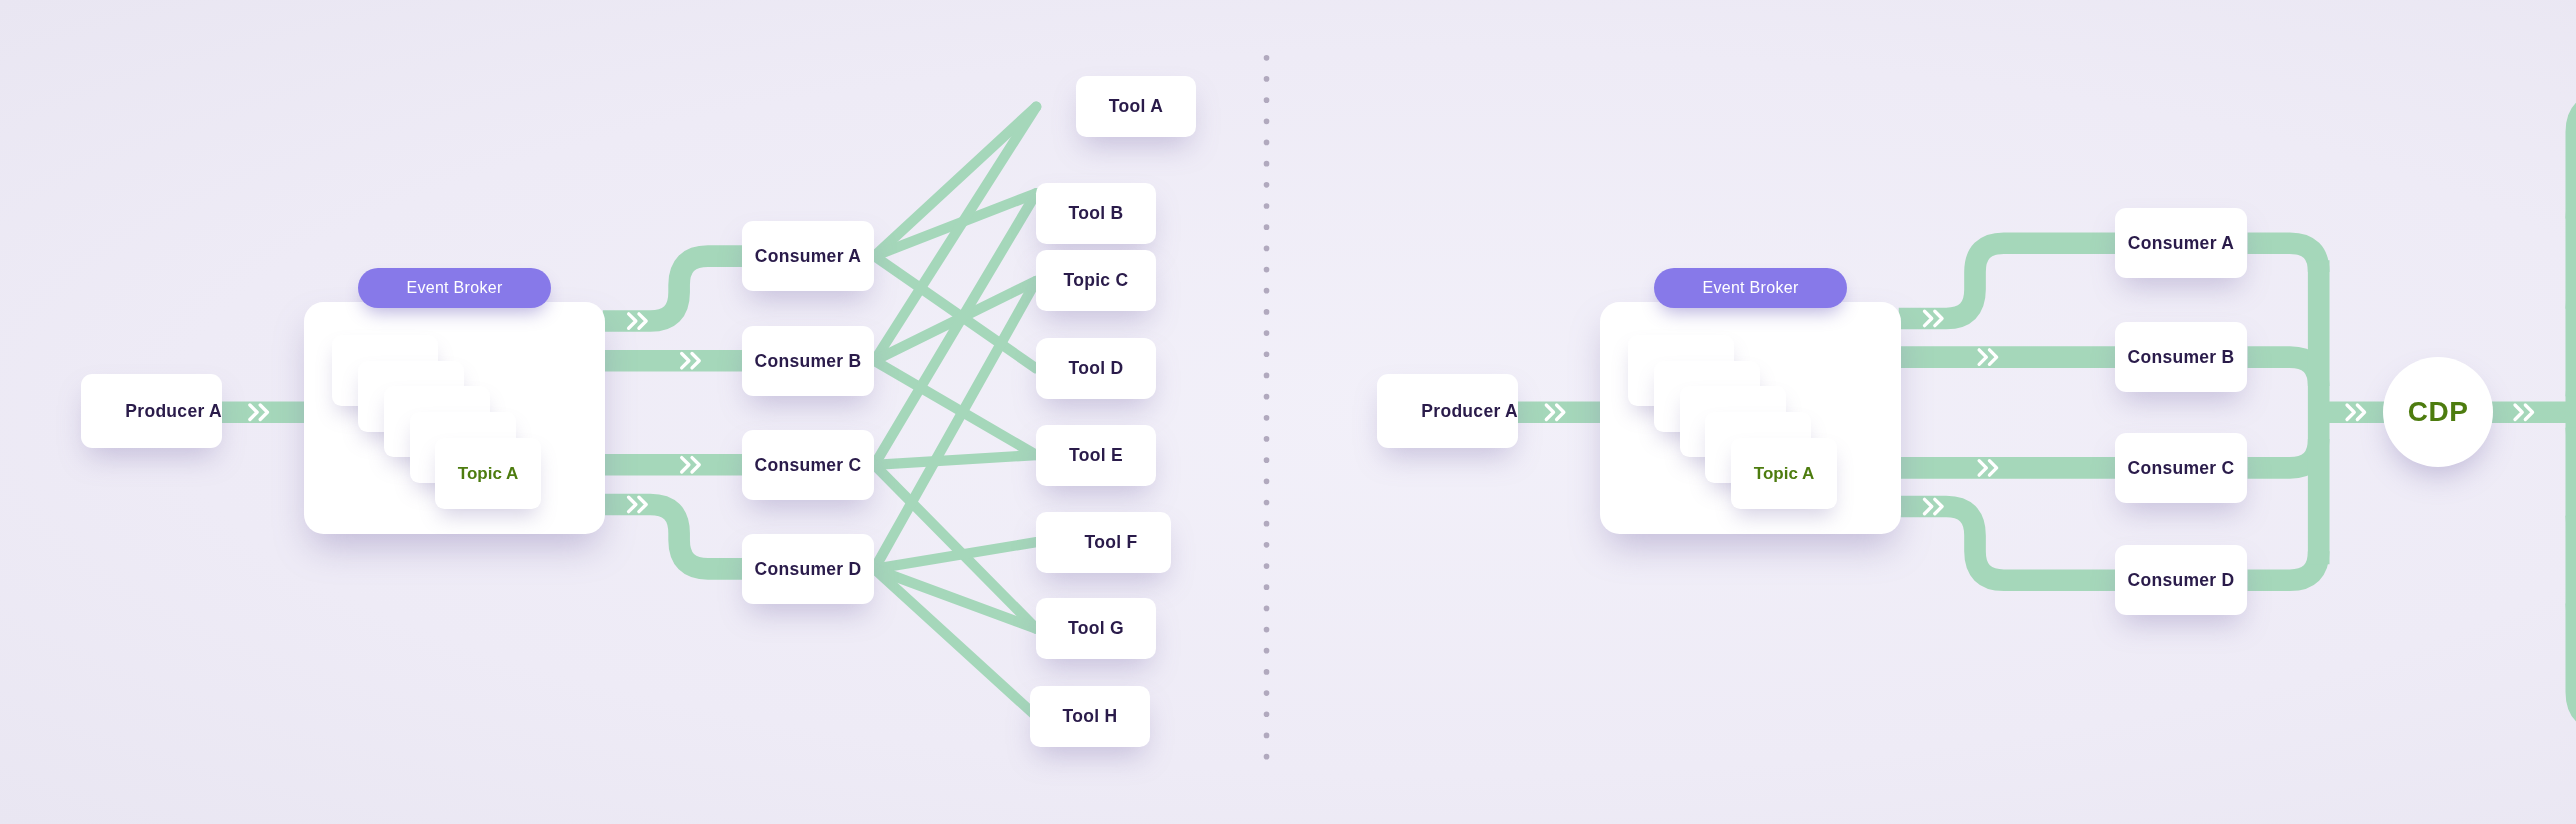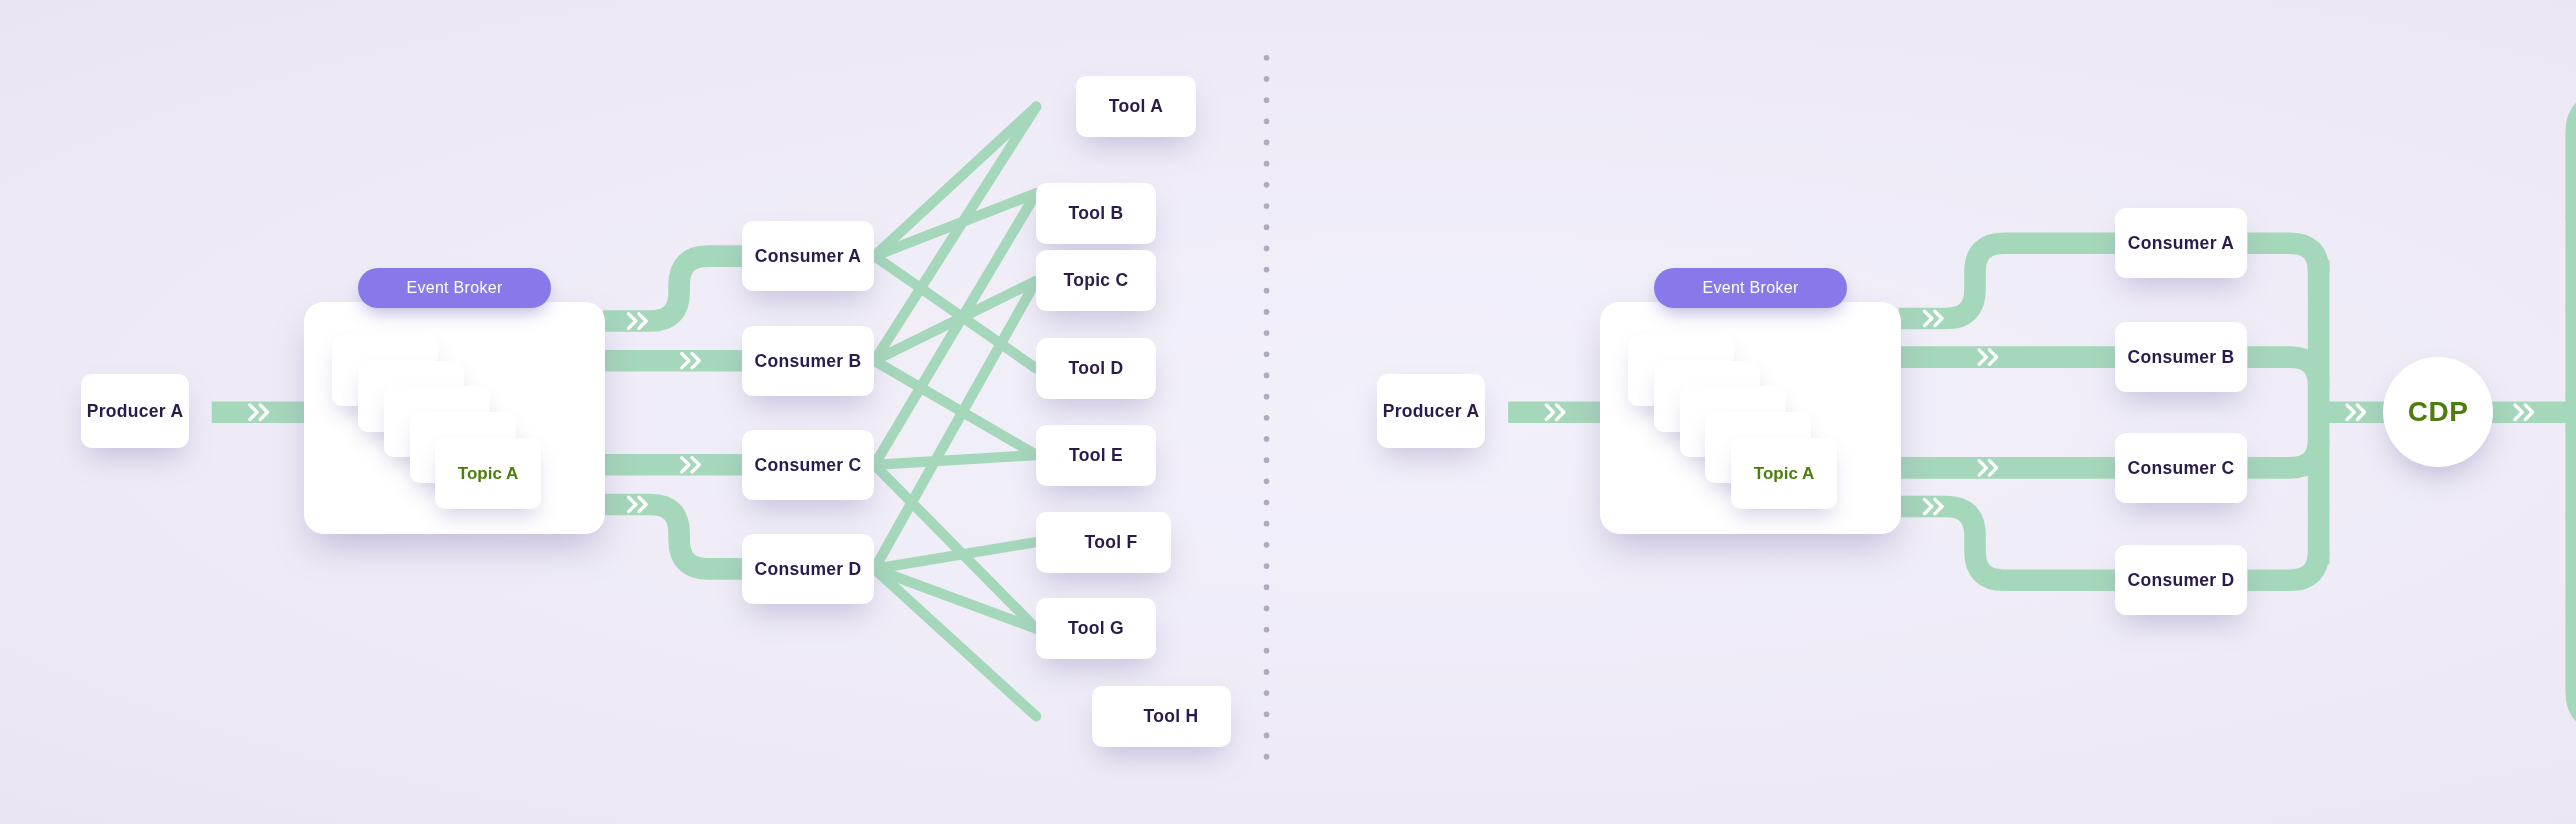--- a/index.html
+++ b/index.html
@@ -13,21 +13,21 @@
     background:radial-gradient(ellipse at 50% 50%, #f2f0f9 0%, #eeebf6 62%, #e9e6f2 100%);
   }
   svg.connector-layer{position:absolute;left:0;top:0;z-index:1;}
   .box{
     position:absolute;z-index:3;background:#ffffff;border-radius:11.3px;
     display:flex;align-items:center;justify-content:center;
     box-shadow:0 14.4px 28px -6.2px rgba(122,108,168,0.35);
     color:#2a1b4a;font-weight:700;font-size:17.5px;letter-spacing:0.3px;
     text-align:center;
   }
-  .producer{width:108px;height:74px;}
+  .producer{width:141px;height:74px;justify-content:flex-end;}
   .consumer{width:132px;height:70px;}
   .tool{width:120px;height:61px;border-radius:10.3px;}
   .broker{
     position:absolute;z-index:2;background:#ffffff;border-radius:19.6px;
     box-shadow:0 18px 36px -7.7px rgba(122,108,168,0.40);
   }
   .badge{
     position:absolute;z-index:4;height:40px;border-radius:20px;
     background:#8779e9;color:#ffffff;font-weight:400;font-size:16px;
     display:flex;align-items:center;justify-content:center;
@@ -185,21 +185,21 @@
   </div>
   <div class="box tool" style="left:1036px;top:425px;">
     <span>Tool E</span>
   </div>
   <div class="box tool" style="left:1036px;top:512px;padding-left:15px;">
     <span>Tool F</span>
   </div>
   <div class="box tool" style="left:1036px;top:598px;">
     <span>Tool G</span>
   </div>
-  <div class="box tool" style="left:1092px;top:686px;padding-left:19px;">
+  <div class="box tool" style="left:1030px;top:686px;">
     <span>Tool H</span>
   </div>
 
   <div class="box producer" style="left:1377px;top:374px;">
     <span>Producer A</span>
   </div>
 
   <div class="broker" style="left:1600px;top:302px;width:301px;height:232px;"></div>
   <div class="badge" style="left:1654px;top:268px;width:193px;">
     <span>Event Broker</span>

